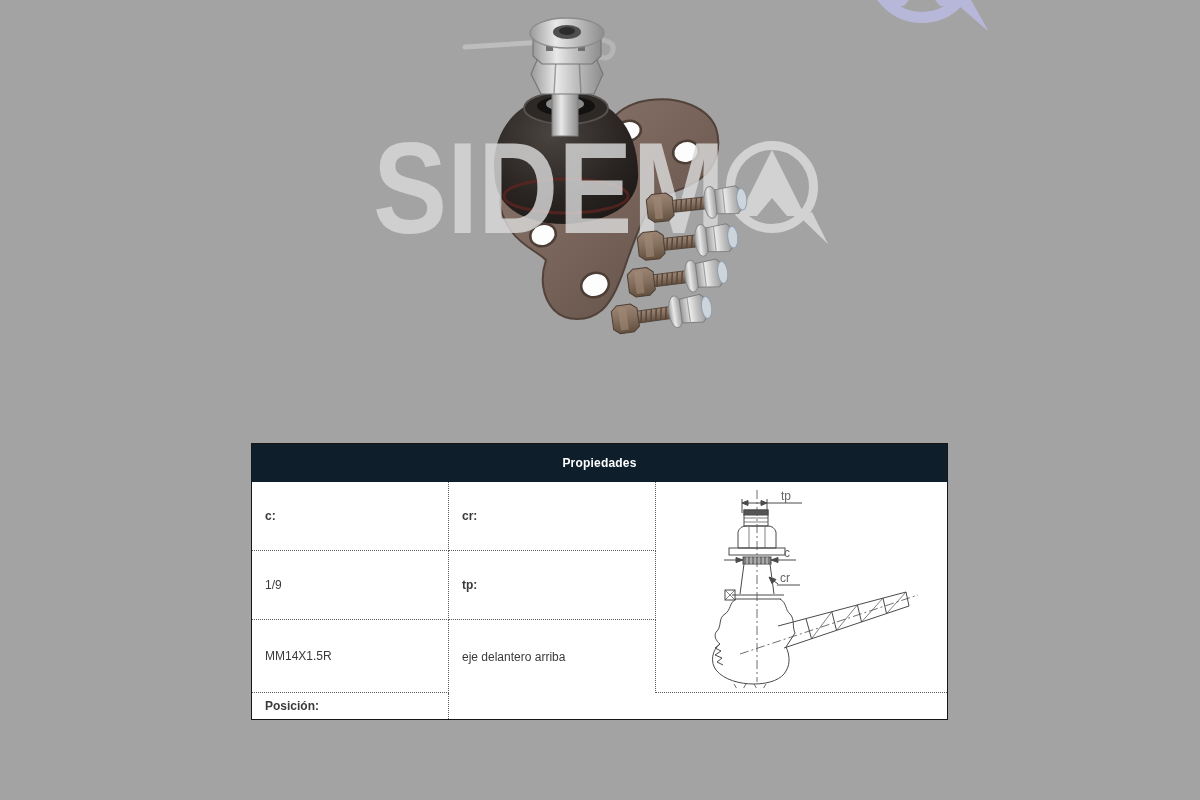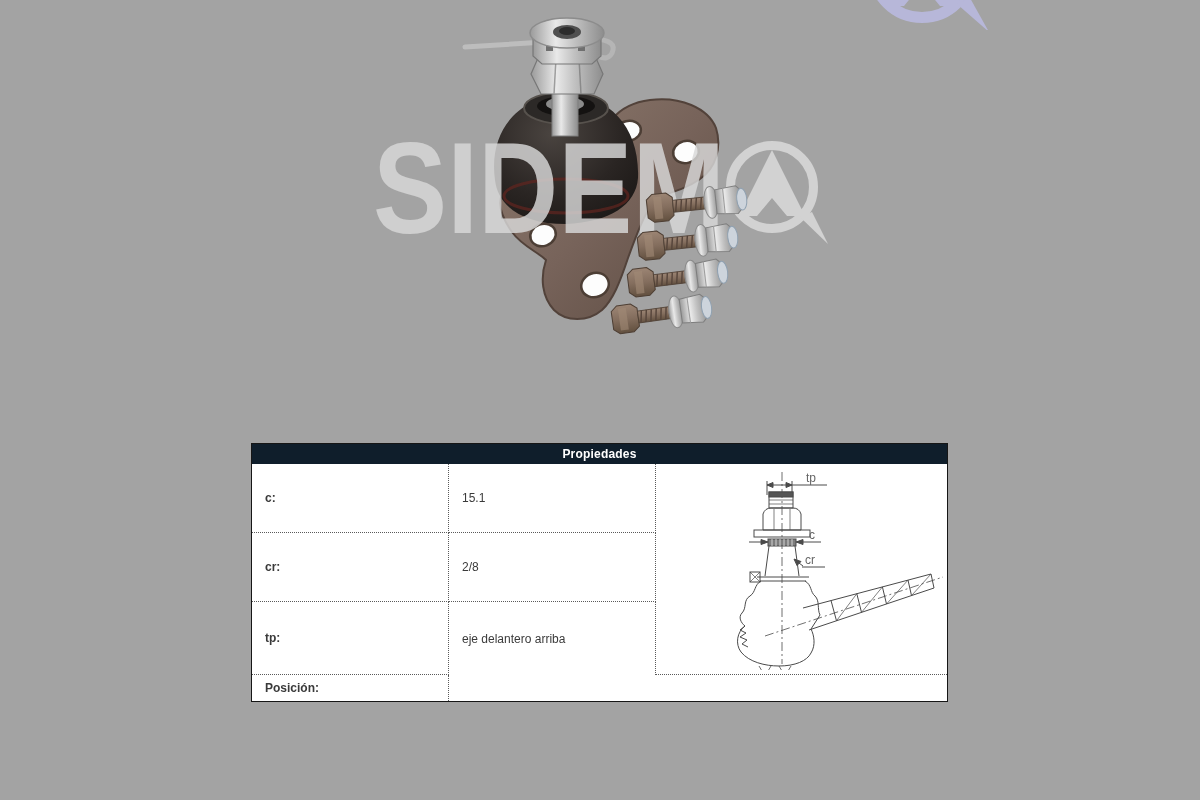--- a/index.html
+++ b/index.html
@@ -9,36 +9,36 @@
   }
   .photo-svg { position:absolute; left:370px; top:0; }
   .corner-svg { position:absolute; left:845px; top:0; }
 
   .ptable {
     position:absolute; left:251px; top:443px; width:697px;
     border:1px solid #161616; background:#fff; box-sizing:border-box;
     font-size:12px; color:#3a3a3a;
   }
   .thead {
-    height:20px; background:#0f1e2b; color:#ffffff; font-weight:bold;
+    height:38px; background:#0f1e2b; color:#ffffff; font-weight:bold;
     display:flex; align-items:center; justify-content:center;
     letter-spacing:0.2px;
   }
   .tgrid {
     display:grid;
     grid-template-columns:197px 207px 1fr;
     grid-template-rows:69px 69px 73px 26px;
   }
   .cell { box-sizing:border-box; display:flex; align-items:center; padding-left:13px; }
   .br { border-right:1px dotted #5a5a5a; }
   .bb { border-bottom:1px dotted #5a5a5a; }
   .lbl { font-weight:bold; }
   .dcell {
     grid-column:3; grid-row:1 / 4;
-    display:flex; align-items:center; justify-content:flex-end;
+    display:flex; align-items:center; justify-content:center;
     padding:0; border-bottom:1px dotted #5a5a5a; box-sizing:border-box;
   }
   .ecell { grid-column:3; grid-row:4; }
   text { font-family:"Liberation Sans", sans-serif; }
 </style>
 </head>
 <body>
 
 <div class="stage">
 
@@ -137,26 +137,26 @@
       <path d="M 77,-76 L 117,6 L 95,6 L 77,-16 L 59,6 L 37,6 Z" fill="#b7b7d9"></path>
       <path d="M 112,4 L 144,32 L 125,-2 Z" fill="#b7b7d9"></path>
     </g>
   </svg>
 
   <div class="ptable">
     <div class="thead">Propiedades</div>
     <div class="tgrid">
 
       <div class="cell lbl br bb">c:</div>
-      <div class="cell br bb">15.1</div>
 
       <div class="cell lbl br bb">cr:</div>
-      <div class="cell br bb">2/8</div>
+      <div class="cell br bb">1/9</div>
 
       <div class="cell lbl br bb">tp:</div>
+      <div class="cell br bb">MM14X1.5R</div>
 
       <div class="cell br">eje delantero arriba</div>
       <div class="cell lbl br">Posición:</div>
 
       <div class="dcell">
         <svg width="240" height="202" viewBox="0 0 240 202">
           <g stroke="#4a4a4a" stroke-width="1" fill="none">
 
             <line x1="75" y1="4" x2="75" y2="196" stroke-dasharray="9 3 2 3" stroke-width="0.8"></line>
 

